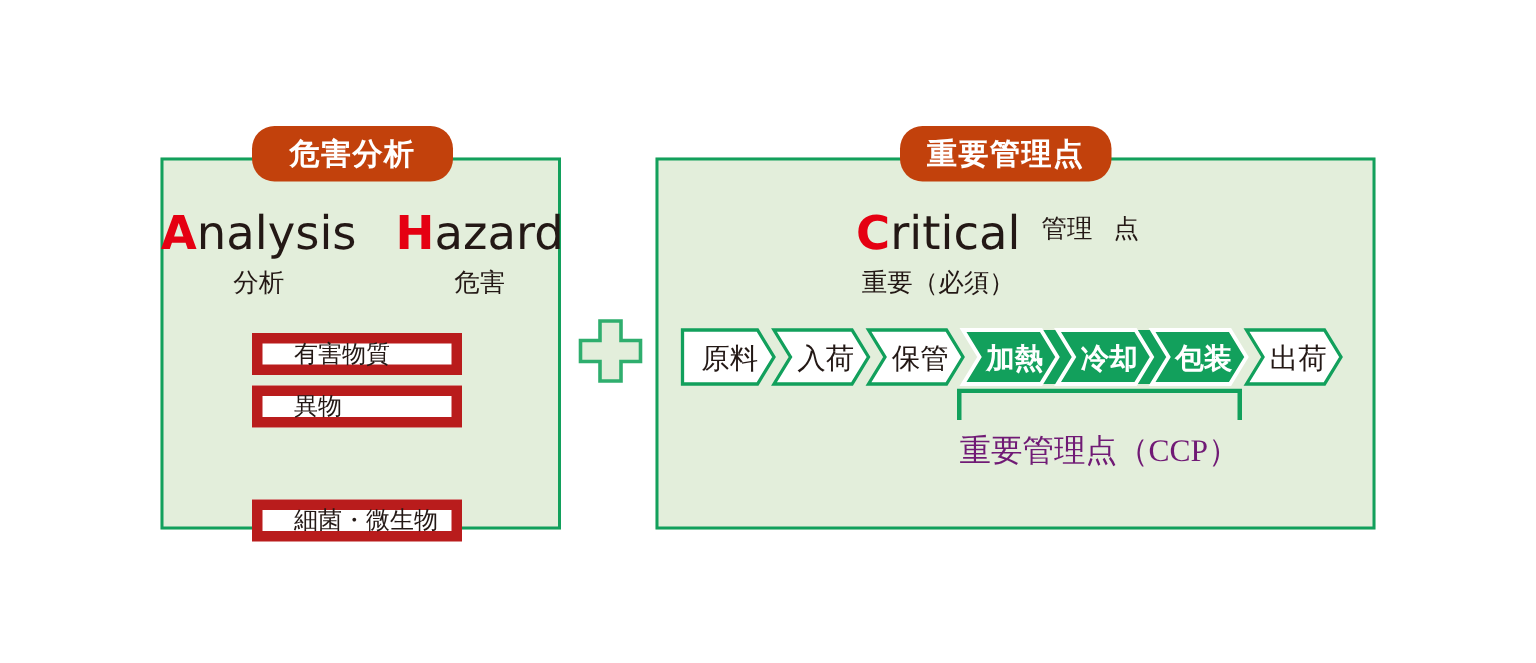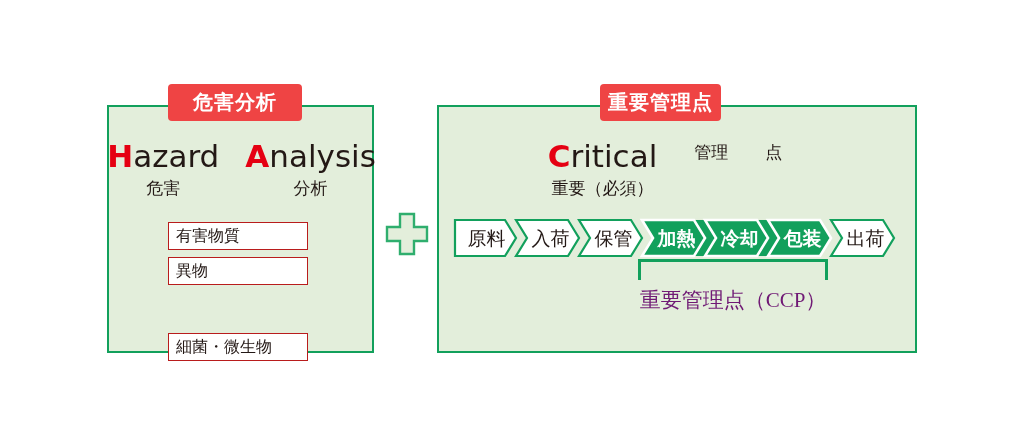--- a/index.html
+++ b/index.html
@@ -24,34 +24,34 @@
     background: #e3eedb;
     border: 2px solid #12a05c;
   }
   #panel-left  { left: 107px; top: 105px; width: 267px; height: 248px; }
   #panel-right { left: 437px; top: 105px; width: 480px; height: 248px; }
 
   
   .badge {
     position: absolute;
     box-sizing: border-box;
-    background: #ef4444;
+    background: #c2410c;
     color: #ffffff;
-    border-radius: 4px;
+    border-radius: 15px;
     font-size: 20px;
     font-weight: bold;
     letter-spacing: 1px;
     display: flex;
     align-items: center;
     justify-content: center;
     height: 37px;
     z-index: 5;
   }
   #badge-hazard { left: 168px; top: 84px; width: 134px; }
-  #badge-ccp    { left: 600px; top: 84px; width: 121px; }
+  #badge-ccp    { left: 600px; top: 84px; width: 141px; }
 
   
   .acronym-row {
     position: absolute;
     display: flex;
     align-items: flex-start;
   }
   .acronym-term {
     text-align: center;
   }
@@ -69,38 +69,38 @@
   }
   .jp {
     font-size: 17px;
     line-height: 24px;
     margin-top: 3px;
     color: #231815;
     white-space: nowrap;
   }
 
   #acr-left  { left: 114px; top: 138px; width: 255px; justify-content: center; gap: 26px; }
-  #acr-right { left: 455px; top: 138px; width: 420px; justify-content: center; gap: 37px; }
+  #acr-right { left: 455px; top: 138px; width: 420px; justify-content: center; gap: 14px; }
 
   
   #hazard-list {
     position: absolute;
     left: 168px;
     top: 222px;
     width: 140px;
   }
   .hazard-item {
     box-sizing: border-box;
     background: #ffffff;
-    border: 1px solid #b91c1c;
+    border: 7px solid #b91c1c;
     height: 28px;
     margin-bottom: 7px;
     display: flex;
     align-items: center;
-    padding-left: 7px;
+    padding-left: 21px;
     font-size: 16px;
     color: #231815;
     white-space: nowrap;
   }
   .hazard-item:last-child { margin-bottom: 0; margin-top: 48px; }
 
   
   #plus-sign {
     position: absolute;
     left: 385px;
@@ -141,26 +141,26 @@
 </style>
 </head>
 <body>
 
 <div class="panel" id="panel-left"></div>
 
 <div class="badge" id="badge-hazard">危害分析</div>
 
 <div class="acronym-row" id="acr-left">
   <div class="acronym-term">
+    <div class="eng"><span class="initial">A</span><span>nalysis</span></div>
+    <div class="jp">分析</div>
+  </div>
+  <div class="acronym-term">
     <div class="eng"><span class="initial">H</span><span>azard</span></div>
     <div class="jp">危害</div>
-  </div>
-  <div class="acronym-term">
-    <div class="eng"><span class="initial">A</span><span>nalysis</span></div>
-    <div class="jp">分析</div>
   </div>
 </div>
 
 <div id="hazard-list">
   <div class="hazard-item">有害物質</div>
   <div class="hazard-item">異物</div>
   <div class="hazard-item">細菌・微生物</div>
 </div>
 
 <div id="plus-sign">

